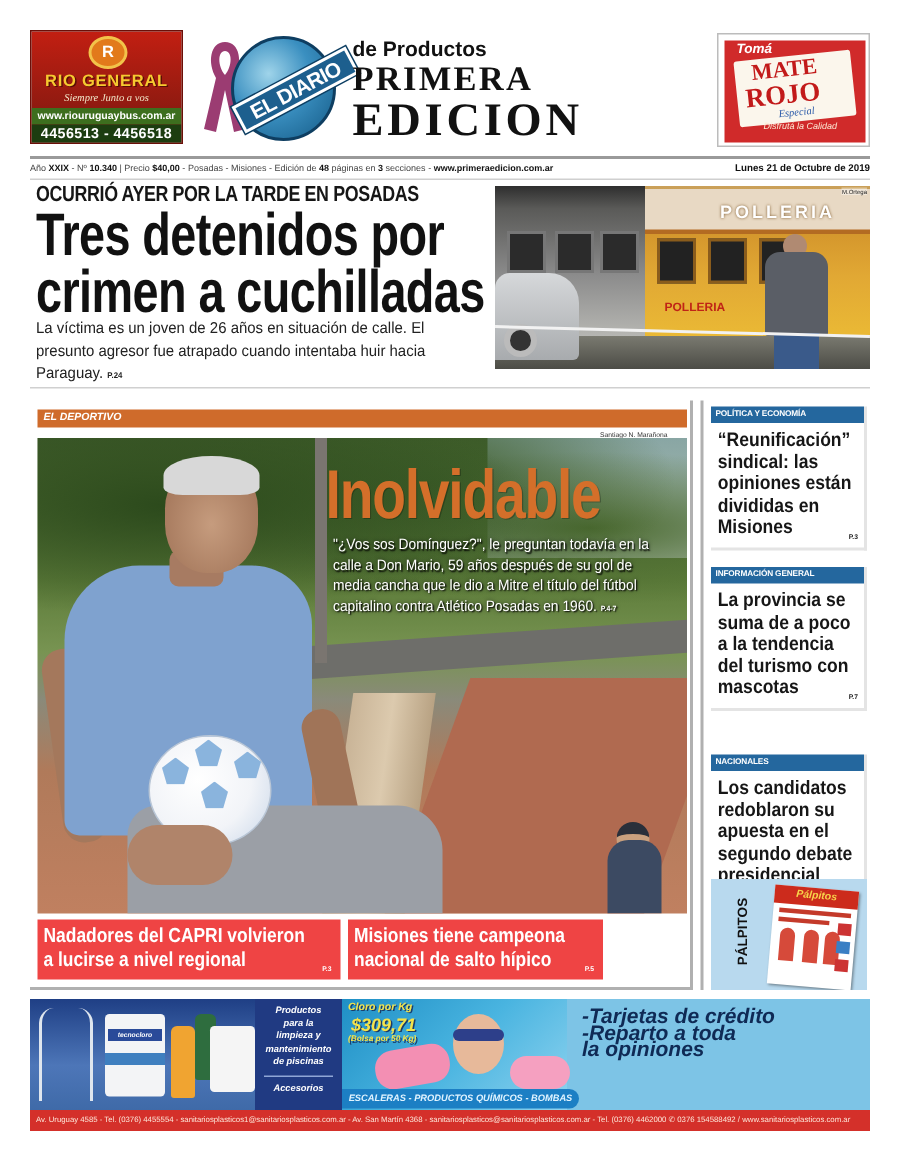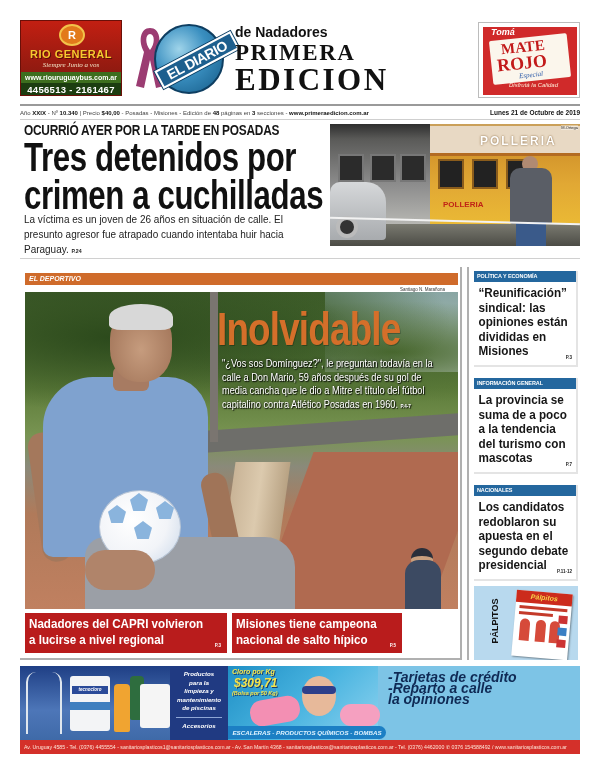--- a/index.html
+++ b/index.html
@@ -83,35 +83,35 @@
     .dep-photo .ball { position: absolute; left: 74px; top: 198px; width: 82px; height: 74px; border-radius: 50%; background: radial-gradient(circle at 40% 40%, #ffffff 0%, #f2f4f8 55%, #c8d6e8 100%); border: 1px solid #b9c6d6; }
     .dep-photo .ball .patch { position: absolute; width: 18px; height: 18px; background: #8ab4dd; clip-path: polygon(50% 0,100% 38%,82% 100%,18% 100%,0 38%); }
     .dep-photo .arm2 { position: absolute; left: 185px; top: 180px; width: 26px; height: 110px; background: #a07458; border-radius: 12px; transform: rotate(-12deg); }
     .dep-photo .rider { position: absolute; left: 380px; top: 268px; width: 36px; height: 49px; background: #3c4a62; border-radius: 14px 14px 0 0; }
     .dep-photo .rider-head { position: absolute; left: 386px; top: 256px; width: 22px; height: 22px; border-radius: 50%; background: #c9a07e; border-top: 8px solid #2a2f3a; }
 
     .inolvidable { position: absolute; left: 217px; top: 306px; font-weight: bold; font-size: 46px; line-height: 46px; color: #d46f2a; transform: scaleX(0.8); transform-origin: left; white-space: nowrap; letter-spacing: -1px; text-shadow: 1px 1px 0 rgba(0,0,0,0.25); }
     .dep-lede { position: absolute; left: 222px; top: 357px; width: 240px; font-size: 10px; line-height: 13.5px; color: #ffffff; text-shadow: 1px 1px 1px rgba(0,0,0,0.9), 0 0 3px rgba(0,0,0,0.7); transform: scaleX(0.92); transform-origin: left; }
     .dep-lede .pg { font-size: 5px; font-weight: bold; }
 
-    .dep-box { position: absolute; top: 613px; height: 40px; background: #b91c1c; color: #fff; font-weight: bold; padding: 3px 4px; }
+    .dep-box { position: absolute; top: 613px; height: 40px; background: #ef4444; color: #fff; font-weight: bold; padding: 3px 4px; }
     .dep-box .t { font-size: 13.5px; line-height: 16px; transform: scaleX(0.86); transform-origin: left; white-space: nowrap; display: block; }
     .dep-box .pg { position: absolute; right: 6px; bottom: 5px; font-size: 4.5px; }
     .dep-box-1 { left: 25px; width: 202px; }
     .dep-box-2 { left: 232px; width: 170px; }
 
     
     .sb-rule { position: absolute; left: 467px; top: 267px; width: 2px; height: 393px; background: #b0b0b0; }
     .sb-card { position: absolute; left: 474px; width: 104px; background: #ffffff; border-right: 2px solid #e4e4e4; border-bottom: 2px solid #e4e4e4; }
     .sb-card .tag { display: block; height: 11px; background: #24679e; color: #fff; font-weight: bold; font-size: 5.5px; line-height: 11px; padding-left: 3px; letter-spacing: -0.1px; }
     .sb-card .t { display: block; padding: 4px 4px 2px 5px; font-weight: bold; font-size: 13px; line-height: 14.5px; color: #161616; transform: scaleX(0.9); transform-origin: left; width: 112%; }
     .sb-card .pg { position: absolute; right: 4px; bottom: 5px; font-weight: bold; font-size: 4.5px; color: #222; }
     .sb-1 { top: 271px; height: 96px; }
     .sb-2 { top: 378px; height: 96px; }
-    .sb-3 { top: 485px; height: 96px; }
+    .sb-3 { top: 503px; height: 96px; }
 
     .palpitos { position: absolute; left: 474px; top: 586px; width: 104px; height: 74px; background: #b8d9ee; overflow: hidden; }
     .palpitos .label { position: absolute; left: -6px; top: 30px; width: 54px; font-weight: bold; font-size: 9px; color: #111; transform: rotate(-90deg); transform-origin: center; text-align: center; }
     .palpitos .cover { position: absolute; left: 40px; top: 6px; width: 56px; height: 66px; background: #fff; transform: rotate(5deg); box-shadow: 1px 1px 2px rgba(0,0,0,0.4); }
     .palpitos .cover .hdr { height: 12px; background: #cc2b1c; color: #f7d34a; font-size: 7px; font-weight: bold; text-align: center; line-height: 12px; font-style: italic; }
     .palpitos .cover .line { height: 3px; margin: 3px 4px 0; background: #c43a2a; }
     .palpitos .cover .blk { position: absolute; width: 9px; height: 8px; right: 3px; background: #c33; }
     .palpitos .cover .fig { position: absolute; width: 10px; height: 22px; background: #d64a3a; border-radius: 5px 5px 0 0; top: 28px; }
 
     
@@ -145,30 +145,30 @@
     .ad-bottom .footer { position: absolute; left: 0; top: 74px; width: 560px; height: 14px; background: #d4302a; color: #fde5d8; font-size: 5.2px; line-height: 14px; padding-left: 4px; white-space: nowrap; overflow: hidden; transform-origin: left; }
   </style>
 </head>
 <body>
 
 <div class="ad-rio">
   <div class="logo-circle">R</div>
   <div class="brand">RIO GENERAL</div>
   <div class="slogan">Siempre Junto a vos</div>
   <div class="url">www.riouruguaybus.com.ar</div>
-  <div class="phones">4456513 - 2161467</div>
+  <div class="phones">4456513 - 4456518</div>
 </div>
 
 <div class="logo">
   <svg class="ribbon" viewBox="0 0 28 64">
     <path d="M14 2 C4 2 2 16 8 26 L0 60 L8 62 L14 34 L20 62 L28 60 L20 26 C26 16 24 2 14 2 Z M14 8 C19 8 19 18 14 24 C9 18 9 8 14 8 Z" fill="#9b3c72"></path>
   </svg>
   <div class="globe"></div>
   <div class="eldiario">EL DIARIO</div>
-  <div class="demisiones">de Nadadores</div>
+  <div class="demisiones">de Productos</div>
   <div class="primera">PRIMERA</div>
   <div class="edicion">EDICION</div>
 </div>
 
 <div class="ad-mate">
   <div class="banner"></div>
   <div class="toma">Tomá</div>
   <div class="card"></div>
   <div class="mate">MATE</div>
   <div class="rojo">ROJO</div>
@@ -321,18 +321,18 @@
   <div class="kid-panel"></div>
   <div class="floaty"></div>
   <div class="kidface"></div>
   <div class="goggles"></div>
   <div class="floaty2"></div>
   <div class="price-lbl">Cloro por Kg</div>
   <div class="price">$309,71</div>
   <div class="price-note">(Bolsa por 50 Kg)</div>
   <div class="features">
     <div>-Tarjetas de crédito</div>
-    <div>-Reparto a calle</div>
+    <div>-Reparto a toda</div>
     <div>la opiniones</div>
   </div>
   <div class="pill">ESCALERAS - PRODUCTOS QUÍMICOS - BOMBAS</div>
   <div class="footer">Av. Uruguay 4585 - Tel. (0376) 4455554 - sanitariosplasticos1@sanitariosplasticos.com.ar - Av. San Martín 4368 - sanitariosplasticos@sanitariosplasticos.com.ar - Tel. (0376) 4462000 ✆ 0376 154588492 / www.sanitariosplasticos.com.ar</div>
 </div>
 
 </body></html>

